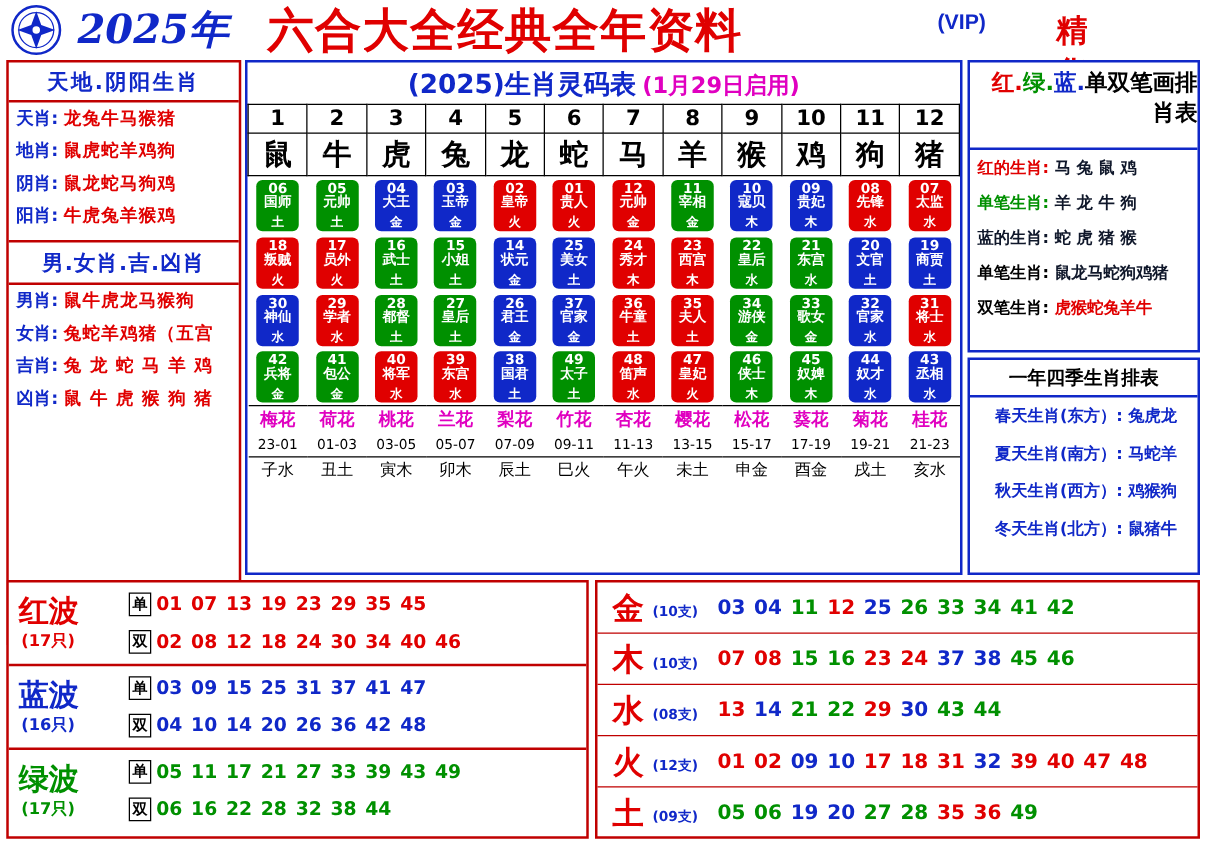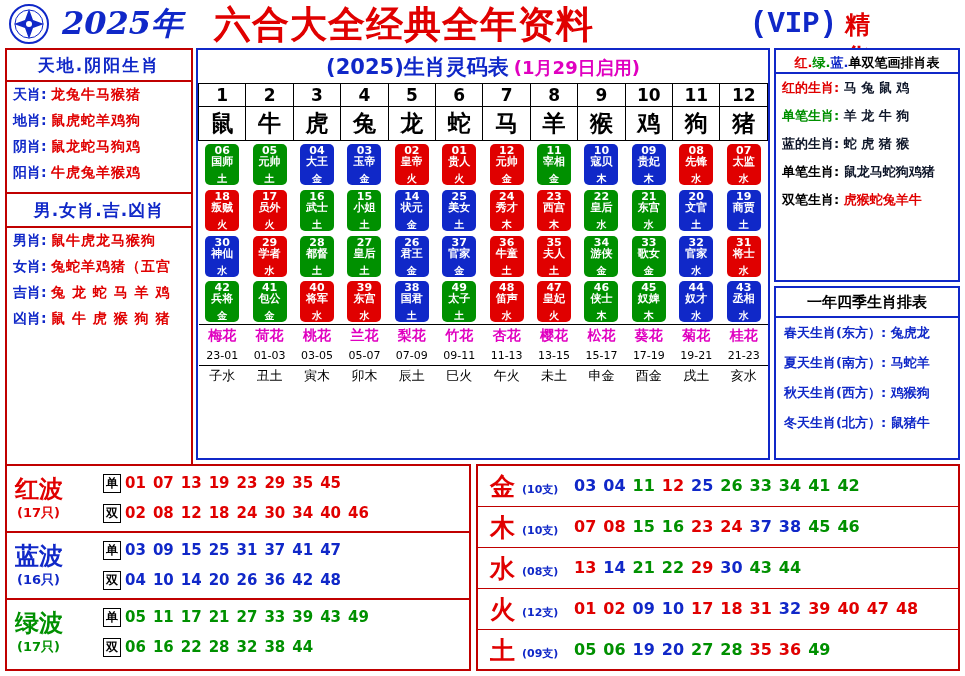--- a/index.html
+++ b/index.html
@@ -23,22 +23,22 @@
     font-family:"DejaVu Serif","Liberation Serif",serif; font-style:italic;
   }
   .main-title {
     position:absolute; left:214px; top:0px;
     font-size:37px; font-weight:bold; color:#e00000;
     font-family:"DejaVu Serif","Liberation Serif",serif;
     letter-spacing:1px;
   }
   .vip {
     position:absolute; left:750px; top:8px;
-    font-size:29px; font-weight:bold; color:#1028c8;
-    font-family:Liberation Mono, monospace;
+    font-size:17px; font-weight:bold; color:#1028c8;
+    font-family:Liberation Sans, sans-serif;
   }
   .vip-sub {
     position:absolute; left:845px; top:8px;
     font-size:25px; font-weight:bold; color:#e00000;
     font-family:"DejaVu Serif","Liberation Serif",serif;
   }
 
   
   .left-panel {
     position:absolute; left:5px; top:48px; width:188px; height:468px;
@@ -106,34 +106,34 @@
     border-top:1px solid #000;
   }
   .range-row td { font-size:11px; color:#000; height:19px; }
   .branch-row td { font-size:13px; color:#000; height:21px; border-top:1px solid #000; }
 
   
   .right-panel {
     position:absolute; left:774px; top:48px; width:186px; height:234px;
     border:2px solid #1028c8; background:#fff;
   }
-  .rp-title { text-align:center; font-size:13px; font-weight:bold; padding:4px 0 0; }
+  .rp-title { text-align:right; font-size:18px; font-weight:bold; padding:4px 0 16px; }
   .rp-title .r { color:#e00000; } .rp-title .g { color:#009000; }
   .rp-title .bl { color:#1028c8; } .rp-title .k { color:#000; }
   .rp-rule { height:2px; background:#1028c8; }
   .rp-row { padding:5px 3px 5px 6px; font-size:13px; white-space:nowrap; font-weight:bold; }
   .rp-row .lbl-r { color:#e00000; } .rp-row .lbl-g { color:#009000; }
   .rp-row .lbl-b { color:#0f172a; } .rp-row .lbl-k { color:#000; }
 
   .right-panel2 {
     position:absolute; left:774px; top:286px; width:186px; height:174px;
     border:2px solid #1028c8; background:#fff;
   }
   .rp2-title { text-align:center; font-size:15px; font-weight:bold; color:#000; padding:5px 0 4px; }
-  .rp2-row { padding:6px 3px 6px 8px; font-size:13px; font-weight:bold; color:#1028c8; white-space:nowrap; }
+  .rp2-row { padding:6px 3px 6px 20px; font-size:13px; font-weight:bold; color:#1028c8; white-space:nowrap; }
 
   
   .wave-box {
     position:absolute; left:5px; top:464px; width:466px; height:207px;
     border:2px solid #c00000; background:#fff;
   }
   .wave-sec { position:relative; height:67px; border-bottom:2px solid #c00000; }
   .wave-sec.last { border-bottom:none; height:61px; }
   .wave-name {
     position:absolute; left:8px; top:7px;

